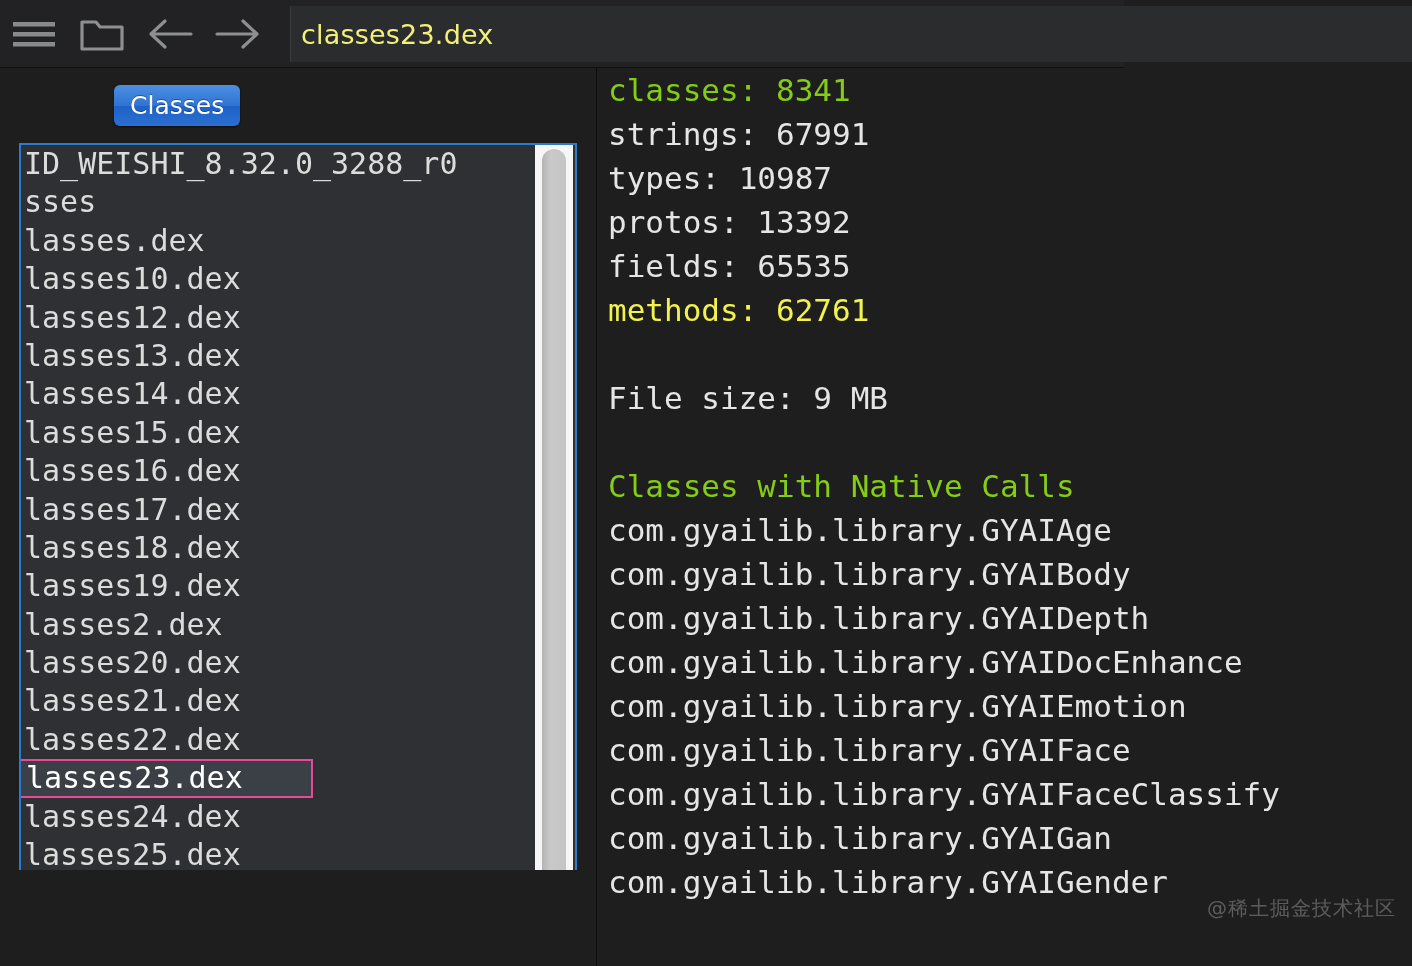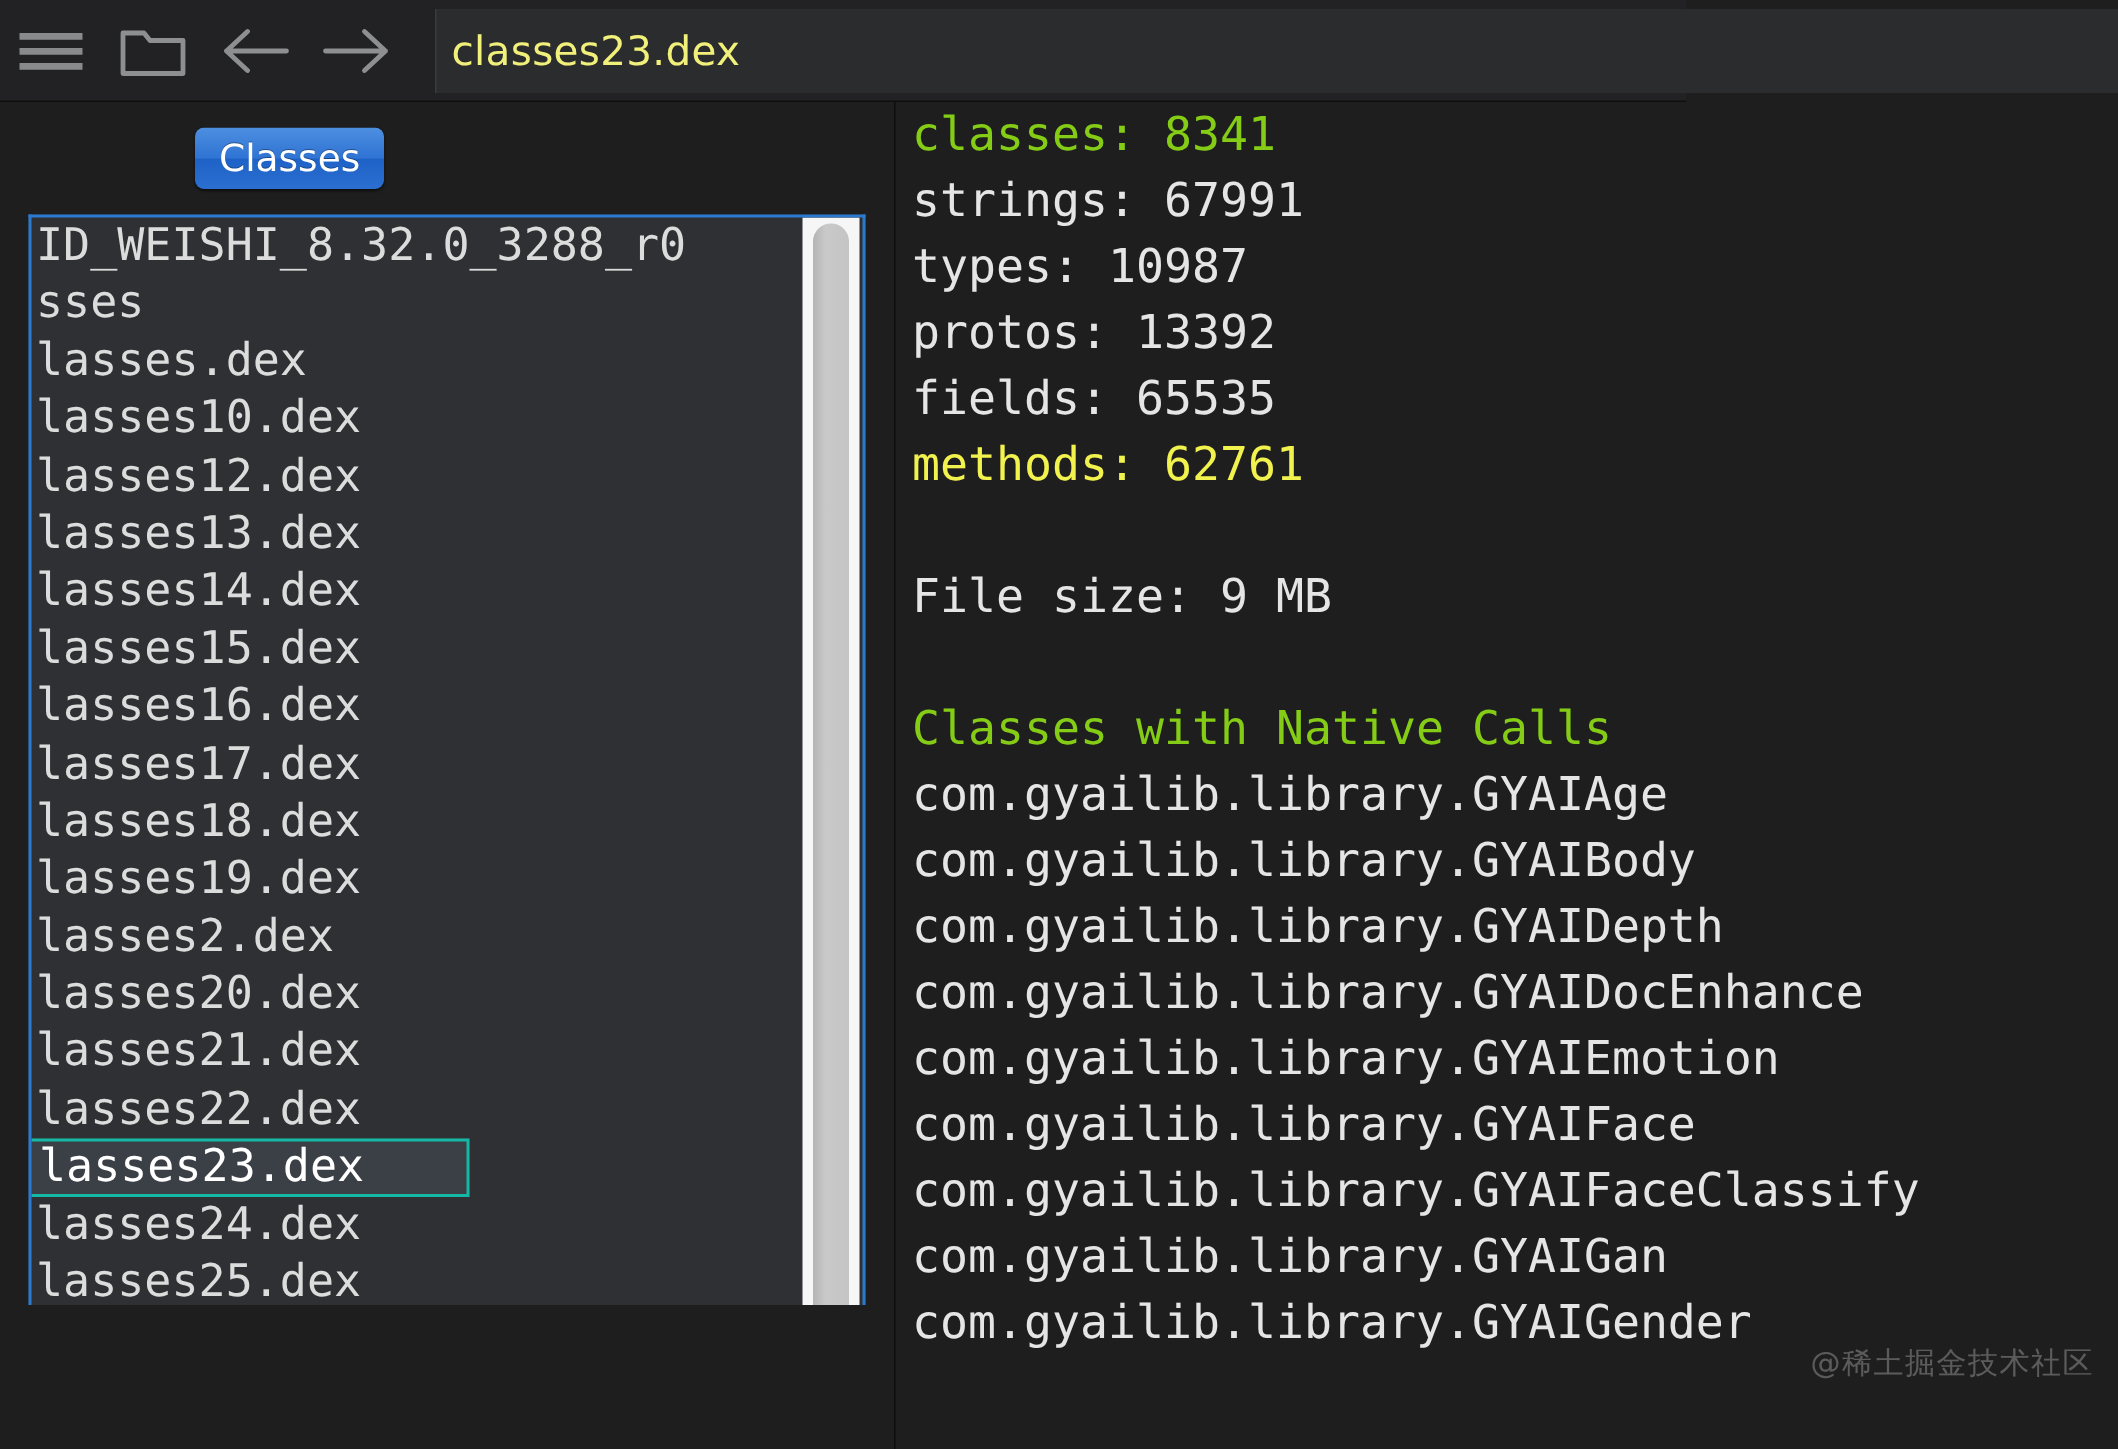--- a/index.html
+++ b/index.html
@@ -60,21 +60,21 @@
     position: absolute;
     left: 0; top: 68px;
     width: 597px; height: 898px;
     background: #1e1e1e;
     border-right: 1px solid #0d0d0e;
   }
 
   
   #segmented {
     position: absolute;
-    left: 130px; top: 17px;
+    left: 114px; top: 17px;
     height: 41px;
     display: flex;
     border-radius: 6px;
     overflow: hidden;
     box-shadow: 0 1px 2px rgba(0,0,0,0.6);
   }
   .seg {
     display: flex;
     align-items: center;
     justify-content: center;
@@ -116,21 +116,21 @@
     color: #dcdcdc;
     font-family: "DejaVu Sans Mono", monospace;
     font-size: 30px;
     white-space: nowrap;
     padding-left: 5px;
     margin-left: -2px;
   }
   .list-row.selected {
     color: #ffffff;
     background: #3b4046;
-    border: 2px solid #14b8a6;
+    border: 2px solid #ec4899;
     line-height: 34.4px;
     margin-right: 222px;
   }
 
   
   #sb-track {
     position: absolute;
     right: 2px; top: 0;
     width: 38px; height: 100%;
     background: #f6f6f6;

